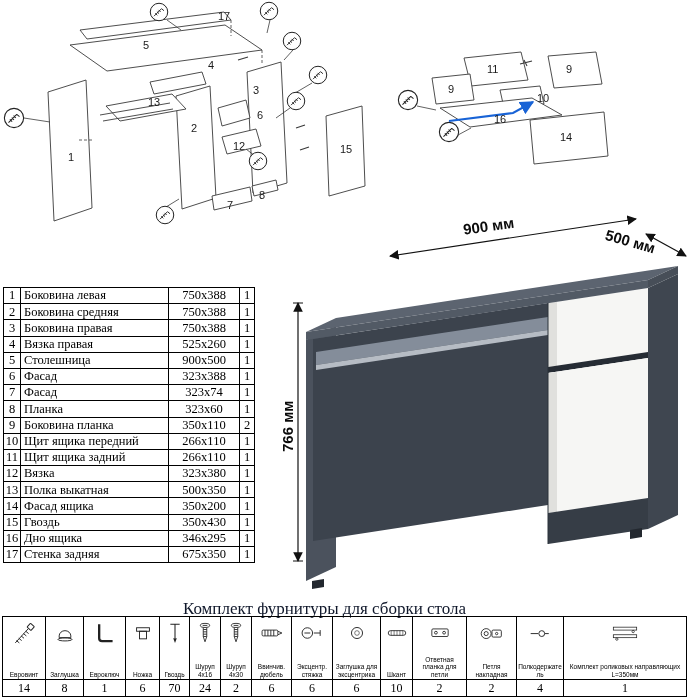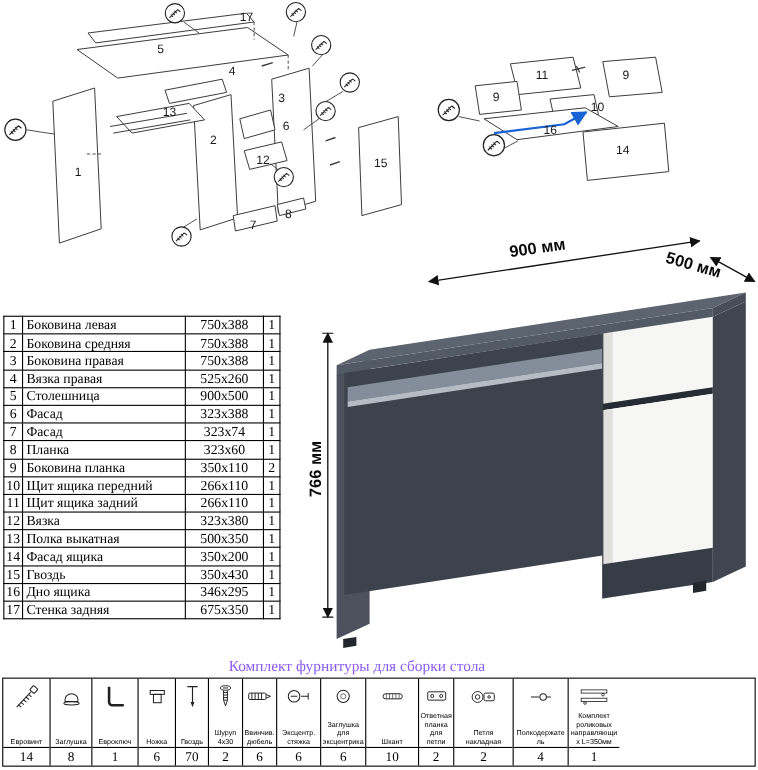--- a/index.html
+++ b/index.html
@@ -13,21 +13,21 @@
   .dim-766{left:279px;top:452px;transform:rotate(-90deg);transform-origin:left top}
   
   .parts{position:absolute;left:3px;top:287px;border-collapse:collapse;font-family:"Liberation Serif",serif;font-size:12.5px;color:#000}
   .parts td{border:1px solid #000;height:16.2px;line-height:1;padding:0 3px;white-space:nowrap;vertical-align:middle}
   .parts td.c{text-align:center;padding:0 1px}
   .parts td:nth-child(1){width:17px}
   .parts td:nth-child(2){width:148px}
   .parts td:nth-child(3){width:71px}
   .parts td:nth-child(4){width:15px}
   
-  .hw-title{position:absolute;left:0;right:40px;top:599px;text-align:center;font-family:"Liberation Serif",serif;font-size:14px;color:#8b5cf6}
+  .hw-title{position:absolute;left:0;right:40px;top:599px;text-align:center;font-family:"Liberation Serif",serif;font-size:17px;color:#0f172a}
   .hw{position:absolute;left:2px;top:616px;width:685px;height:81px;border:1.5px solid #000;display:flex;align-items:stretch}
   .hw-col{border-left:1px solid #000;display:flex;flex-direction:column;min-width:0}
   .hw-col:nth-of-type(1){border-left:none;width:42px}
   .hw-col:nth-of-type(2){width:38px}
   .hw-col:nth-of-type(3){width:42px}
   .hw-col:nth-of-type(4){width:34px}
   .hw-col:nth-of-type(5){width:30px}
   .hw-col:nth-of-type(6){width:31px}
   .hw-col:nth-of-type(7){width:31px}
   .hw-col:nth-of-type(8){width:40px}
@@ -423,26 +423,35 @@
       <div class="hw-col">
         <div class="hw-top">
           <svg class="hw-icon" viewBox="0 0 48 48">
             <use href="#i-nail"></use>
           </svg>
           <div class="hw-label">Гвоздь</div>
         </div>
         <div class="hw-qty">70</div>
       </div>
 
-
       <div class="hw-col">
         <div class="hw-top">
           <svg class="hw-icon" viewBox="0 0 48 48">
             <use href="#i-screw"></use>
           </svg>
+          <div class="hw-label">Шуруп 4х16</div>
+        </div>
+        <div class="hw-qty">24</div>
+      </div>
+
+      <div class="hw-col">
+        <div class="hw-top">
+          <svg class="hw-icon" viewBox="0 0 48 48">
+            <use href="#i-screw"></use>
+          </svg>
           <div class="hw-label">Шуруп 4х30</div>
         </div>
         <div class="hw-qty">2</div>
       </div>
 
       <div class="hw-col">
         <div class="hw-top">
           <svg class="hw-icon" viewBox="0 0 48 48">
             <use href="#i-dowel"></use>
           </svg>

